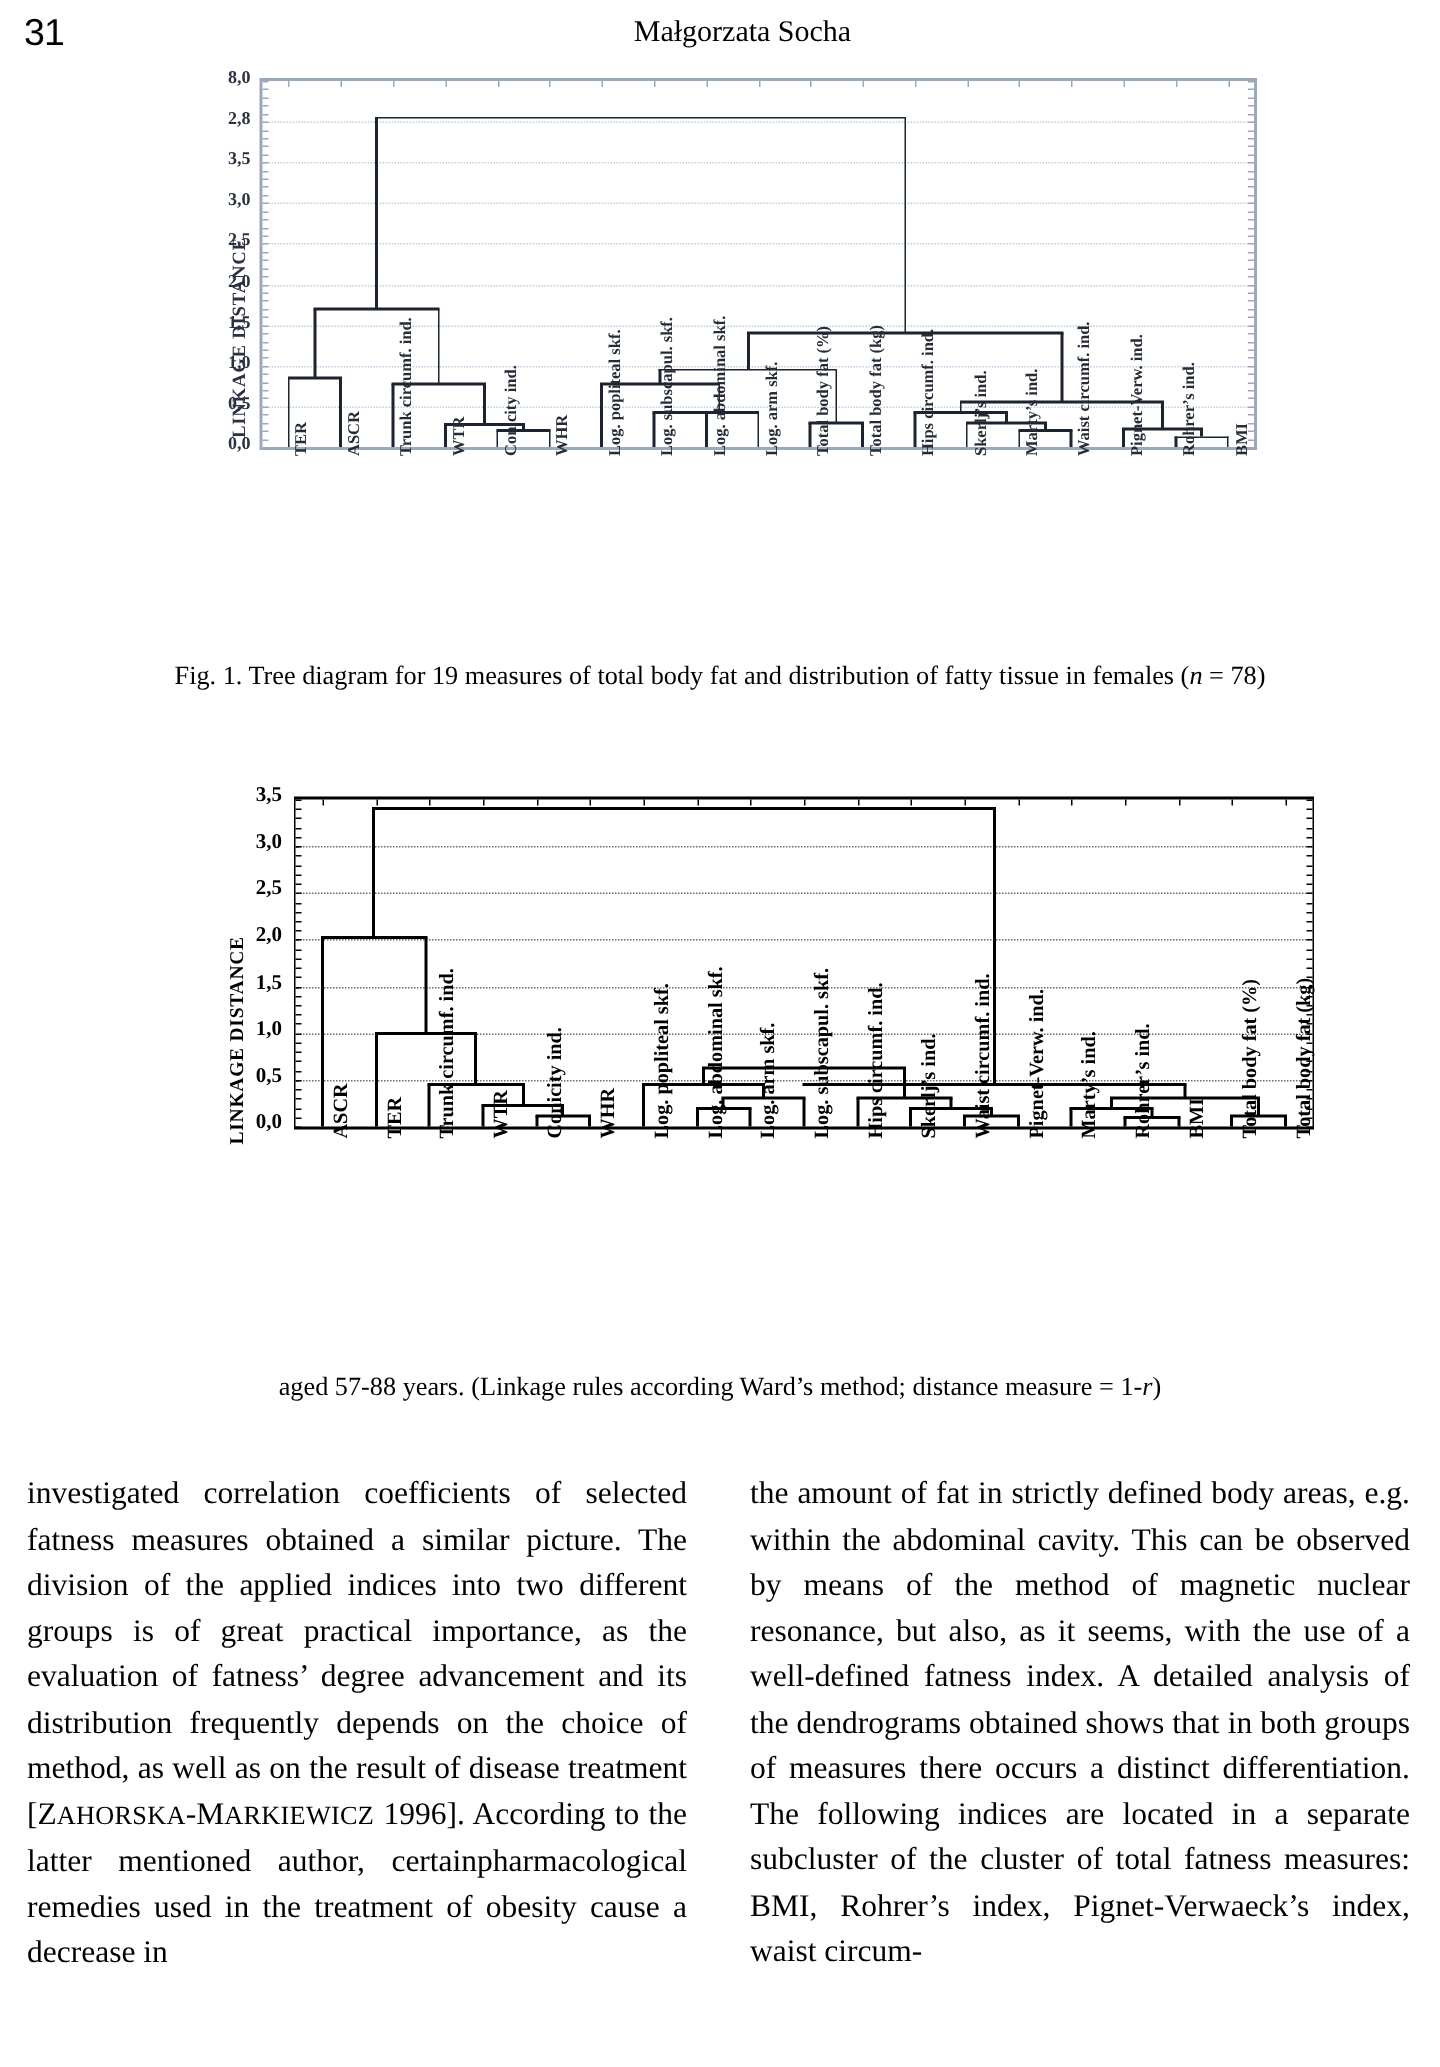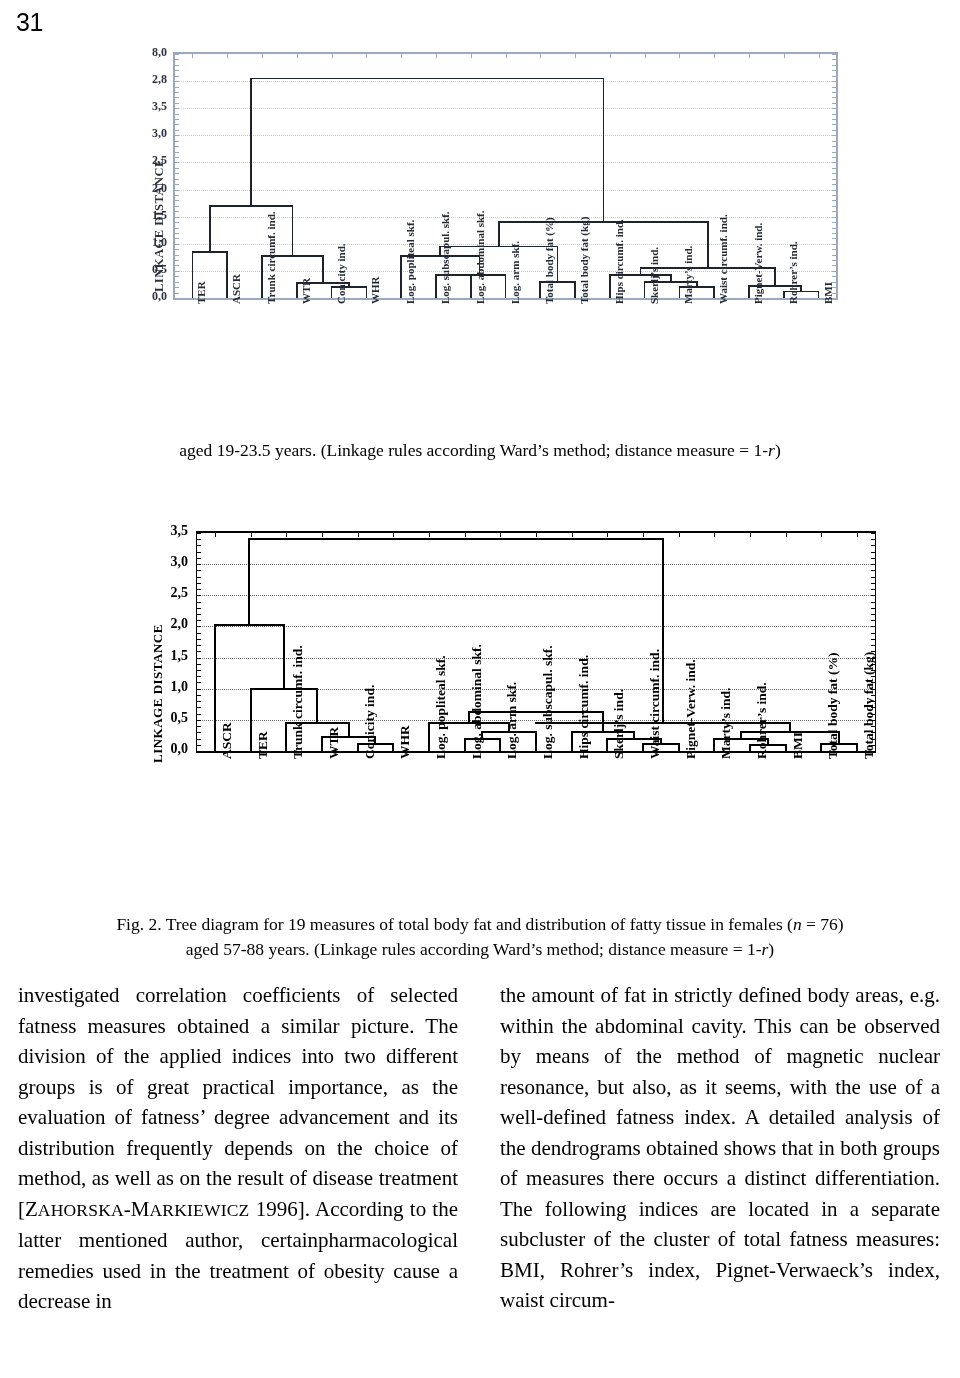--- a/index.html
+++ b/index.html
@@ -139,20 +139,21 @@
   }
   #body-col-left { left: 18px; }
   #body-col-right { left: 500px; }
   .smallcaps { font-size: 17.5px; letter-spacing: 0.2px; }
 </style>
 </head>
 <body>
 
 <div id="running-head">
   <div id="page-number">31</div>
+  <div id="running-head-title">Małgorzata Socha</div>
 </div>
 
 <div class="figure-block" id="figure-1">
   <div class="ylabel" id="fig1-ylabel" style="left: 152px; top: 250px; transform: rotate(-90deg);">LINKAGE DISTANCE</div>
   <div id="fig1-yticks">
       <div class="ytick-label" style="top: 254px; right: 793px;">0,0</div>
       <div class="ytick-label" style="top: 226.889px; right: 793px;">0,5</div>
       <div class="ytick-label" style="top: 199.778px; right: 793px;">1,0</div>
       <div class="ytick-label" style="top: 172.667px; right: 793px;">1,5</div>
       <div class="ytick-label" style="top: 145.556px; right: 793px;">2,0</div>
@@ -394,21 +395,21 @@
       <div class="xlabel" style="left: 647.658px; top: 262px;">Skerlj’s ind.</div>
       <div class="xlabel" style="left: 682.447px; top: 262px;">Marty’s ind.</div>
       <div class="xlabel" style="left: 717.237px; top: 262px;">Waist circumf. ind.</div>
       <div class="xlabel" style="left: 752.026px; top: 262px;">Pignet-Verw. ind.</div>
       <div class="xlabel" style="left: 786.816px; top: 262px;">Rohrer’s ind.</div>
       <div class="xlabel" style="left: 821.605px; top: 262px;">BMI</div>
     </div>
 </div>
 
 <div class="caption" id="fig1-caption" style="top:438px;">
-  <div><span>aged 19-23.5 years. (Linkage rules according Ward’s method; distance measure = 1-<span class="it">r</span>)</span></div>
+  <div><span>Fig. 1. Tree diagram for 19 measures of total body fat and distribution of fatty tissue in females (<span class="it">n</span> = 78)</span></div>
 </div>
 
 <div class="figure-block" id="figure-2">
   <div class="ylabel" id="fig2-ylabel" style="left: 150px; top: 248px; transform: rotate(-90deg);">LINKAGE DISTANCE</div>
   <div id="fig2-yticks">
       <div class="ytick-label" style="top: 234px; right: 772px;">0,0</div>
       <div class="ytick-label" style="top: 202.857px; right: 772px;">0,5</div>
       <div class="ytick-label" style="top: 171.714px; right: 772px;">1,0</div>
       <div class="ytick-label" style="top: 140.571px; right: 772px;">1,5</div>
       <div class="ytick-label" style="top: 109.429px; right: 772px;">2,0</div>
@@ -626,20 +627,19 @@
       <div class="xlabel" style="left: 682.737px; top: 244px;">Pignet-Verw. ind.</div>
       <div class="xlabel" style="left: 718.421px; top: 244px;">Marty’s ind.</div>
       <div class="xlabel" style="left: 754.105px; top: 244px;">Rohrer’s ind.</div>
       <div class="xlabel" style="left: 789.789px; top: 244px;">BMI</div>
       <div class="xlabel" style="left: 825.474px; top: 244px;">Total body fat (%)</div>
       <div class="xlabel" style="left: 861.158px; top: 244px;">Total body fat (kg)</div>
     </div>
 </div>
 
 <div class="caption" id="fig2-caption" style="top:912px;">
-  <div><span>Fig. 2. Tree diagram for 19 measures of total body fat and distribution of fatty tissue in females (<span class="it">n</span> = 76)</span></div>
   <div><span>aged 57-88 years. (Linkage rules according Ward’s method; distance measure = 1-<span class="it">r</span>)</span></div>
 </div>
 
 <div id="body-columns">
   <div class="body-col" id="body-col-left">investigated correlation coefficients of selected fatness measures obtained a similar picture. The division of the applied indices into two different groups is of great practical importance, as the evaluation of fatness’ degree advancement and its distribution frequently depends on the choice of method, as well as on the result of disease treatment [Z<span class="smallcaps">AHORSKA</span>-M<span class="smallcaps">ARKIEWICZ</span> 1996]. According to the latter mentioned author, certainpharmacological remedies used in the treatment of obesity cause a decrease in</div>
   <div class="body-col" id="body-col-right">the amount of fat in strictly defined body areas, e.g. within the abdominal cavity. This can be observed by means of the method of magnetic nuclear resonance, but also, as it seems, with the use of a well-defined fatness index. A detailed analysis of the dendrograms obtained shows that in both groups of measures there occurs a distinct differentiation. The following indices are located in a separate subcluster of the cluster of total fatness measures: BMI, Rohrer’s index, Pignet-Verwaeck’s index, waist circum-</div>
 </div>
 
 </body></html>

